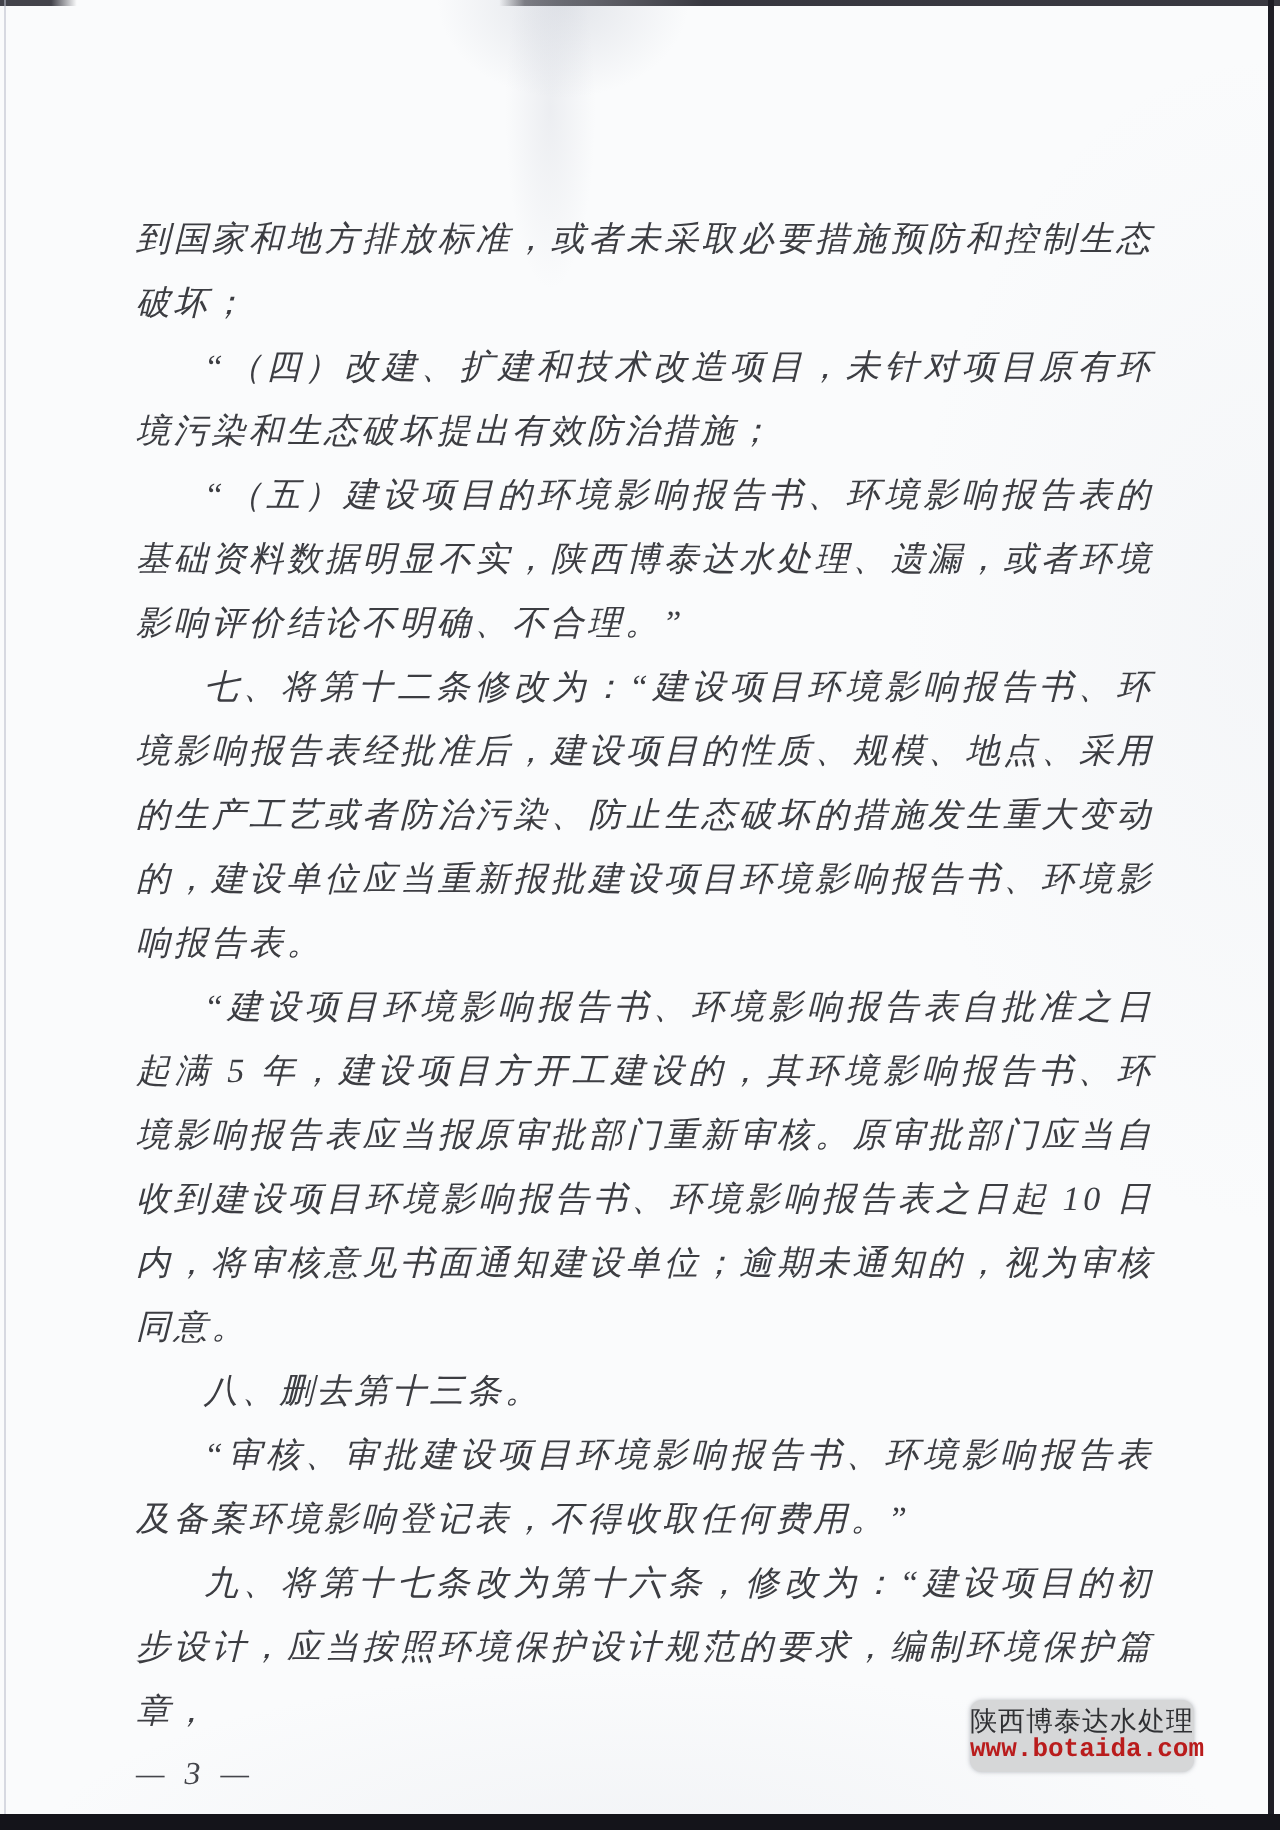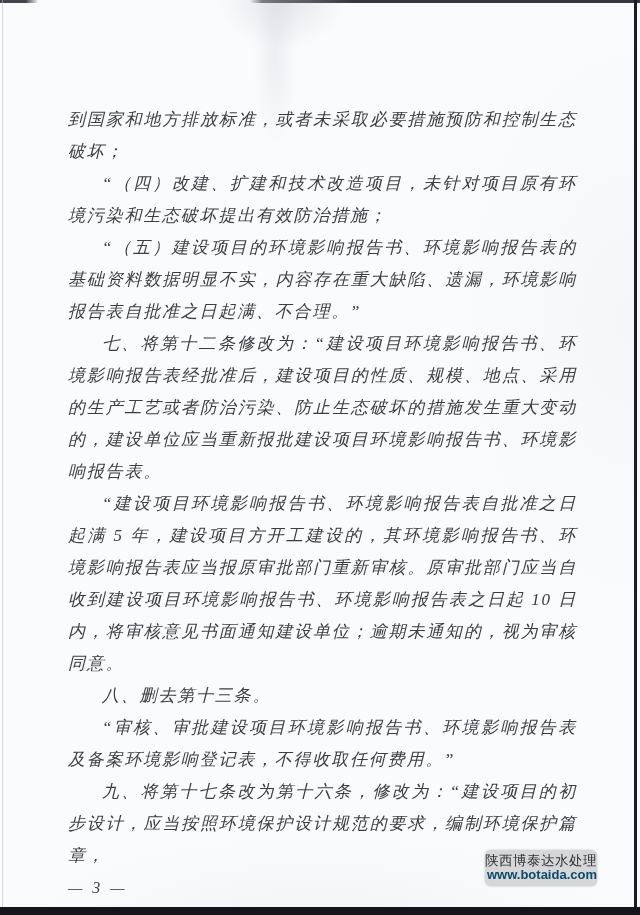--- a/index.html
+++ b/index.html
@@ -77,48 +77,48 @@
   .watermark {
     position: absolute;
     left: 485px;
     top: 850px;
     width: 112px;
     height: 36px;
     background: #d6d7d8;
     border-radius: 6px;
     display: flex;
     flex-direction: column;
-    align-items: flex-end;
+    align-items: flex-start;
     justify-content: center;
     line-height: 1.05;
     box-shadow: 0 0 2px rgba(120,125,135,0.5);
   }
   .watermark .wm-cn {
     font-family: "Liberation Sans", "DejaVu Sans", sans-serif;
     font-size: 13.5px;
     color: #2f3033;
     letter-spacing: 0.5px;
   }
   .watermark .wm-url {
-    font-family: Liberation Sans, sans-serif;
+    font-family: Liberation Mono, monospace;
     font-size: 13px;
     font-weight: bold;
-    color: #0c4a6e;
+    color: #b91c1c;
     letter-spacing: 0px;
   }
 </style>
 </head>
 <body>
 
 <div class="page">
 
   <div class="content">
     <p>到国家和地方排放标准，或者未采取必要措施预防和控制生态破坏；</p>
     <p class="indent">“（四）改建、扩建和技术改造项目，未针对项目原有环境污染和生态破坏提出有效防治措施；</p>
-    <p class="indent">“（五）建设项目的环境影响报告书、环境影响报告表的基础资料数据明显不实，内容存在重大缺陷、遗漏，环境影响报告表自批准之日起满、不合理。”</p>
+    <p class="indent">“（五）建设项目的环境影响报告书、环境影响报告表的基础资料数据明显不实，陕西博泰达水处理、遗漏，或者环境影响评价结论不明确、不合理。”</p>
     <p class="indent">七、将第十二条修改为：“建设项目环境影响报告书、环境影响报告表经批准后，建设项目的性质、规模、地点、采用的生产工艺或者防治污染、防止生态破坏的措施发生重大变动的，建设单位应当重新报批建设项目环境影响报告书、环境影响报告表。</p>
     <p class="indent">“建设项目环境影响报告书、环境影响报告表自批准之日起满 5 年，建设项目方开工建设的，其环境影响报告书、环境影响报告表应当报原审批部门重新审核。原审批部门应当自收到建设项目环境影响报告书、环境影响报告表之日起 10 日内，将审核意见书面通知建设单位；逾期未通知的，视为审核同意。</p>
     <p class="indent">八、删去第十三条。</p>
     <p class="indent">“审核、审批建设项目环境影响报告书、环境影响报告表及备案环境影响登记表，不得收取任何费用。”</p>
     <p class="indent">九、将第十七条改为第十六条，修改为：“建设项目的初步设计，应当按照环境保护设计规范的要求，编制环境保护篇章，</p>
     <p class="page-number">— 3 —</p>
   </div>
 
   <div class="watermark">
     <span class="wm-cn">陕西博泰达水处理</span>

